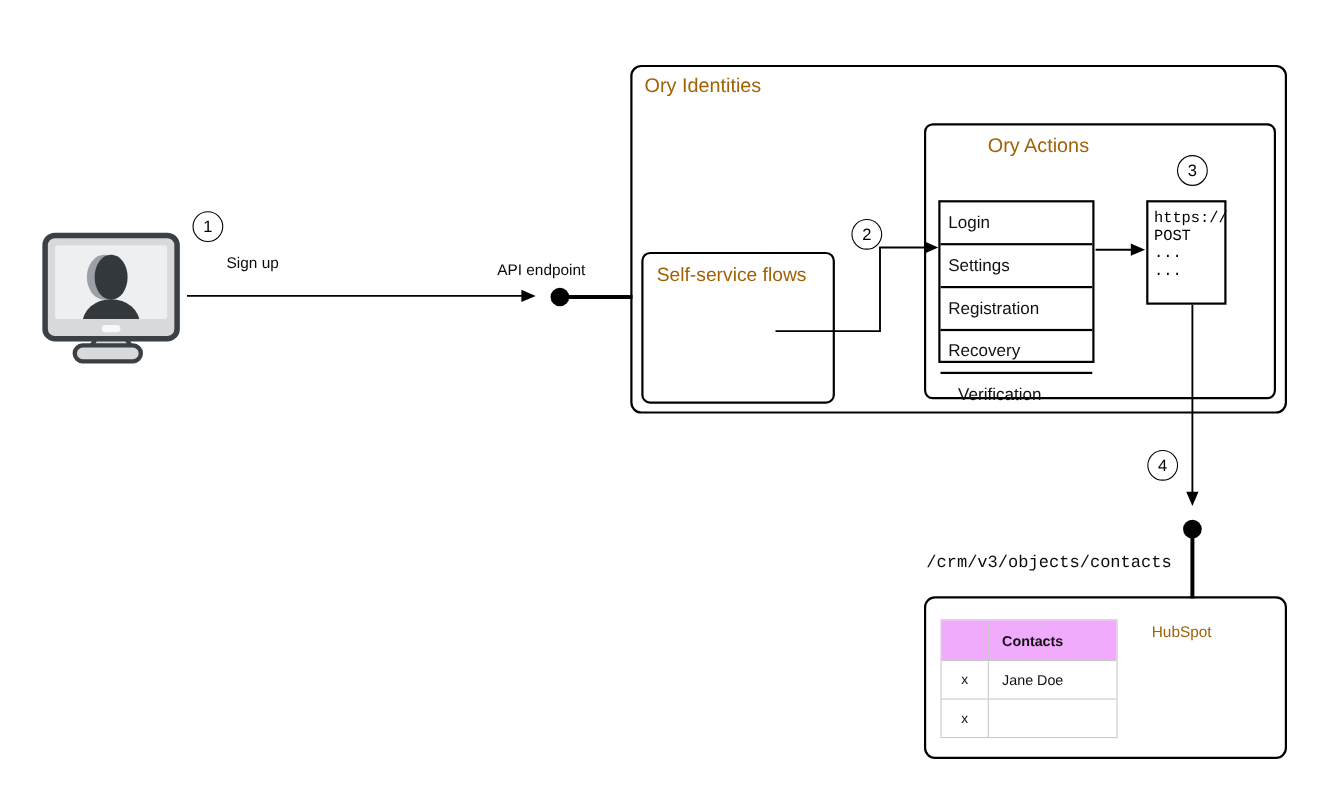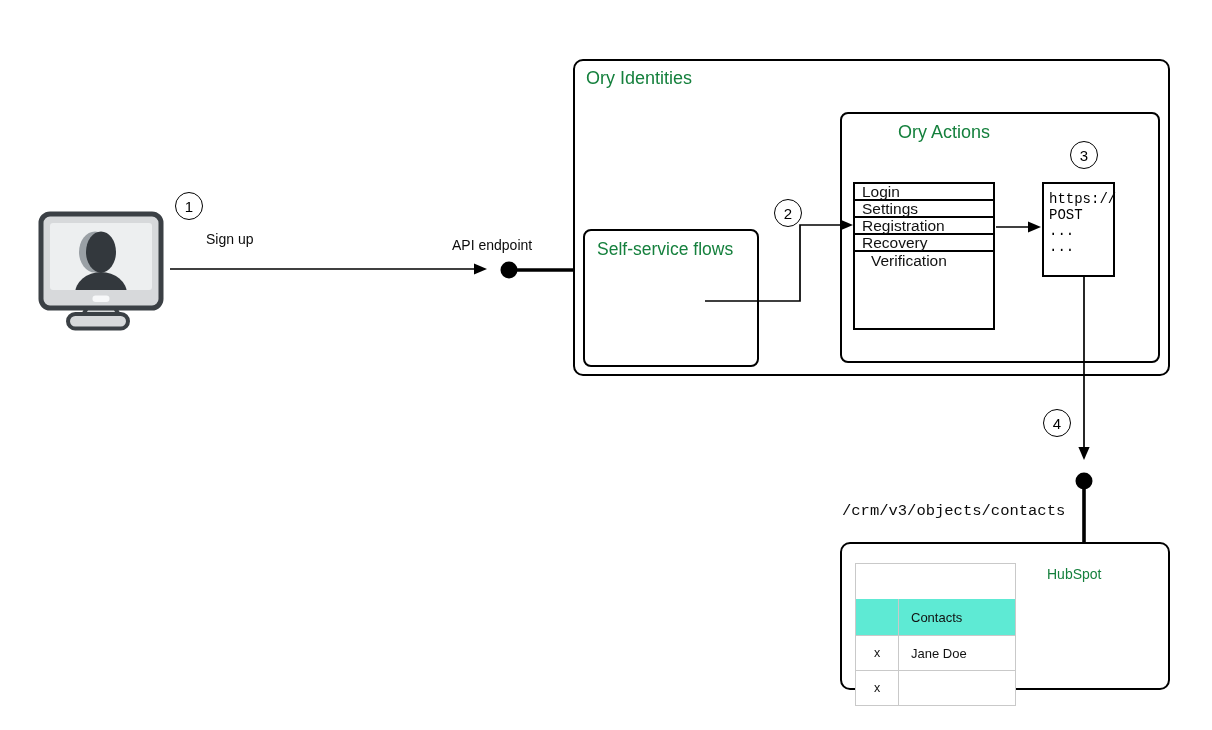--- a/index.html
+++ b/index.html
@@ -1,44 +1,44 @@
 <!DOCTYPE html>
 <html><head>
 <meta charset="utf-8">
 <style>
   html,body{margin:0;padding:0;background:#fff;}
   .canvas{position:relative;width:1212px;height:730px;background:#ffffff;overflow:hidden;
           font-family:"Liberation Sans",sans-serif;color:#111;}
   .abs{position:absolute;}
   
   .frame{position:absolute;border:2px solid #000;border-radius:10px;background:transparent;box-sizing:border-box;z-index:10;}
-  .frame-title{position:absolute;font-size:18px;color:#15803d;white-space:nowrap;z-index:20;}
+  .frame-title{position:absolute;font-size:18px;color:#a16207;white-space:nowrap;z-index:20;}
   
   .badge{position:absolute;width:28px;height:28px;border:1.6px solid #000;border-radius:50%;
          background:#fff;display:flex;align-items:center;justify-content:center;
          font-size:15px;color:#000;box-sizing:border-box;z-index:25;}
   .lbl{position:absolute;font-size:14px;color:#0b0b0b;white-space:nowrap;z-index:20;}
   .mono{font-family:"Liberation Mono","DejaVu Sans Mono",monospace;}
   
   .flow-table{position:absolute;left:853px;top:182px;width:142px;height:148px;
               border:2px solid #000;background:#fff;box-sizing:border-box;z-index:12;}
-  .flow-row{height:17px;display:flex;align-items:center;padding-left:7px;
+  .flow-row{height:39px;display:flex;align-items:center;padding-left:7px;
             border-bottom:2px solid #000;box-sizing:border-box;font-size:15.5px;}
   .flow-row:last-child{border-bottom:none;padding-left:16px;}
   
   .code-box{position:absolute;left:1042px;top:182px;width:73px;height:95px;border:2px solid #000;
             background:#fff;box-sizing:border-box;padding:7px 0 0 5px;z-index:12;}
   .code-line{font-family:"Liberation Mono","DejaVu Sans Mono",monospace;font-size:14px;line-height:16px;
              color:#000;white-space:pre;}
   
   .ht{position:absolute;left:855px;top:563px;width:161px;border:1px solid #c9c9c9;
       background:#fff;box-sizing:border-box;z-index:12;font-size:13px;}
   .ht-row{display:flex;height:35px;box-sizing:border-box;}
   .ht-row + .ht-row{border-top:1px solid #c9c9c9;}
-  .ht-head{background:#5eead4;font-weight:normal;margin-top:35px;}
+  .ht-head{background:#f0abfc;font-weight:bold;}
   .ht-c1{width:43px;border-right:1px solid #c9c9c9;display:flex;align-items:center;
          justify-content:center;box-sizing:border-box;font-size:12.5px;}
   .ht-c2{flex:1;display:flex;align-items:center;padding-left:12px;box-sizing:border-box;}
   
   .overlay{position:absolute;left:0;top:0;z-index:30;pointer-events:none;}
 </style>
 </head>
 <body>
 
 <div class="canvas">

